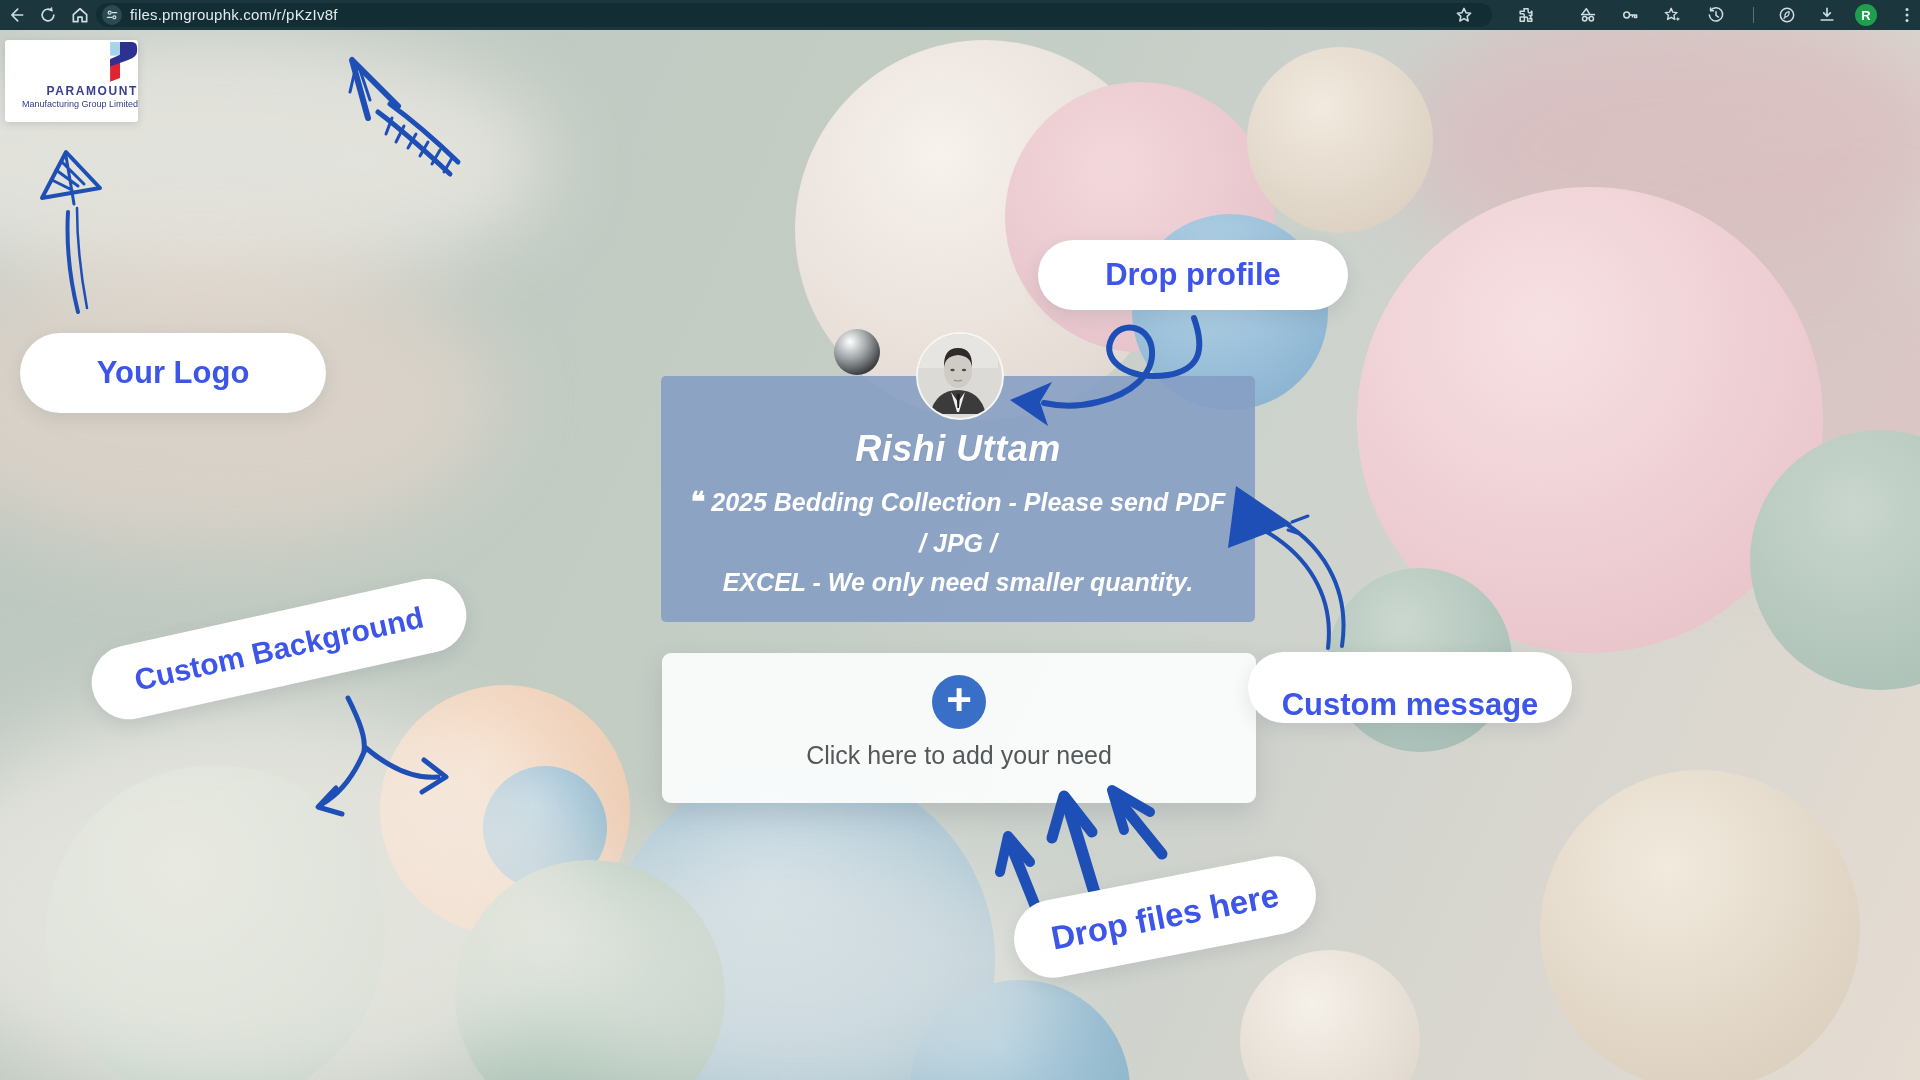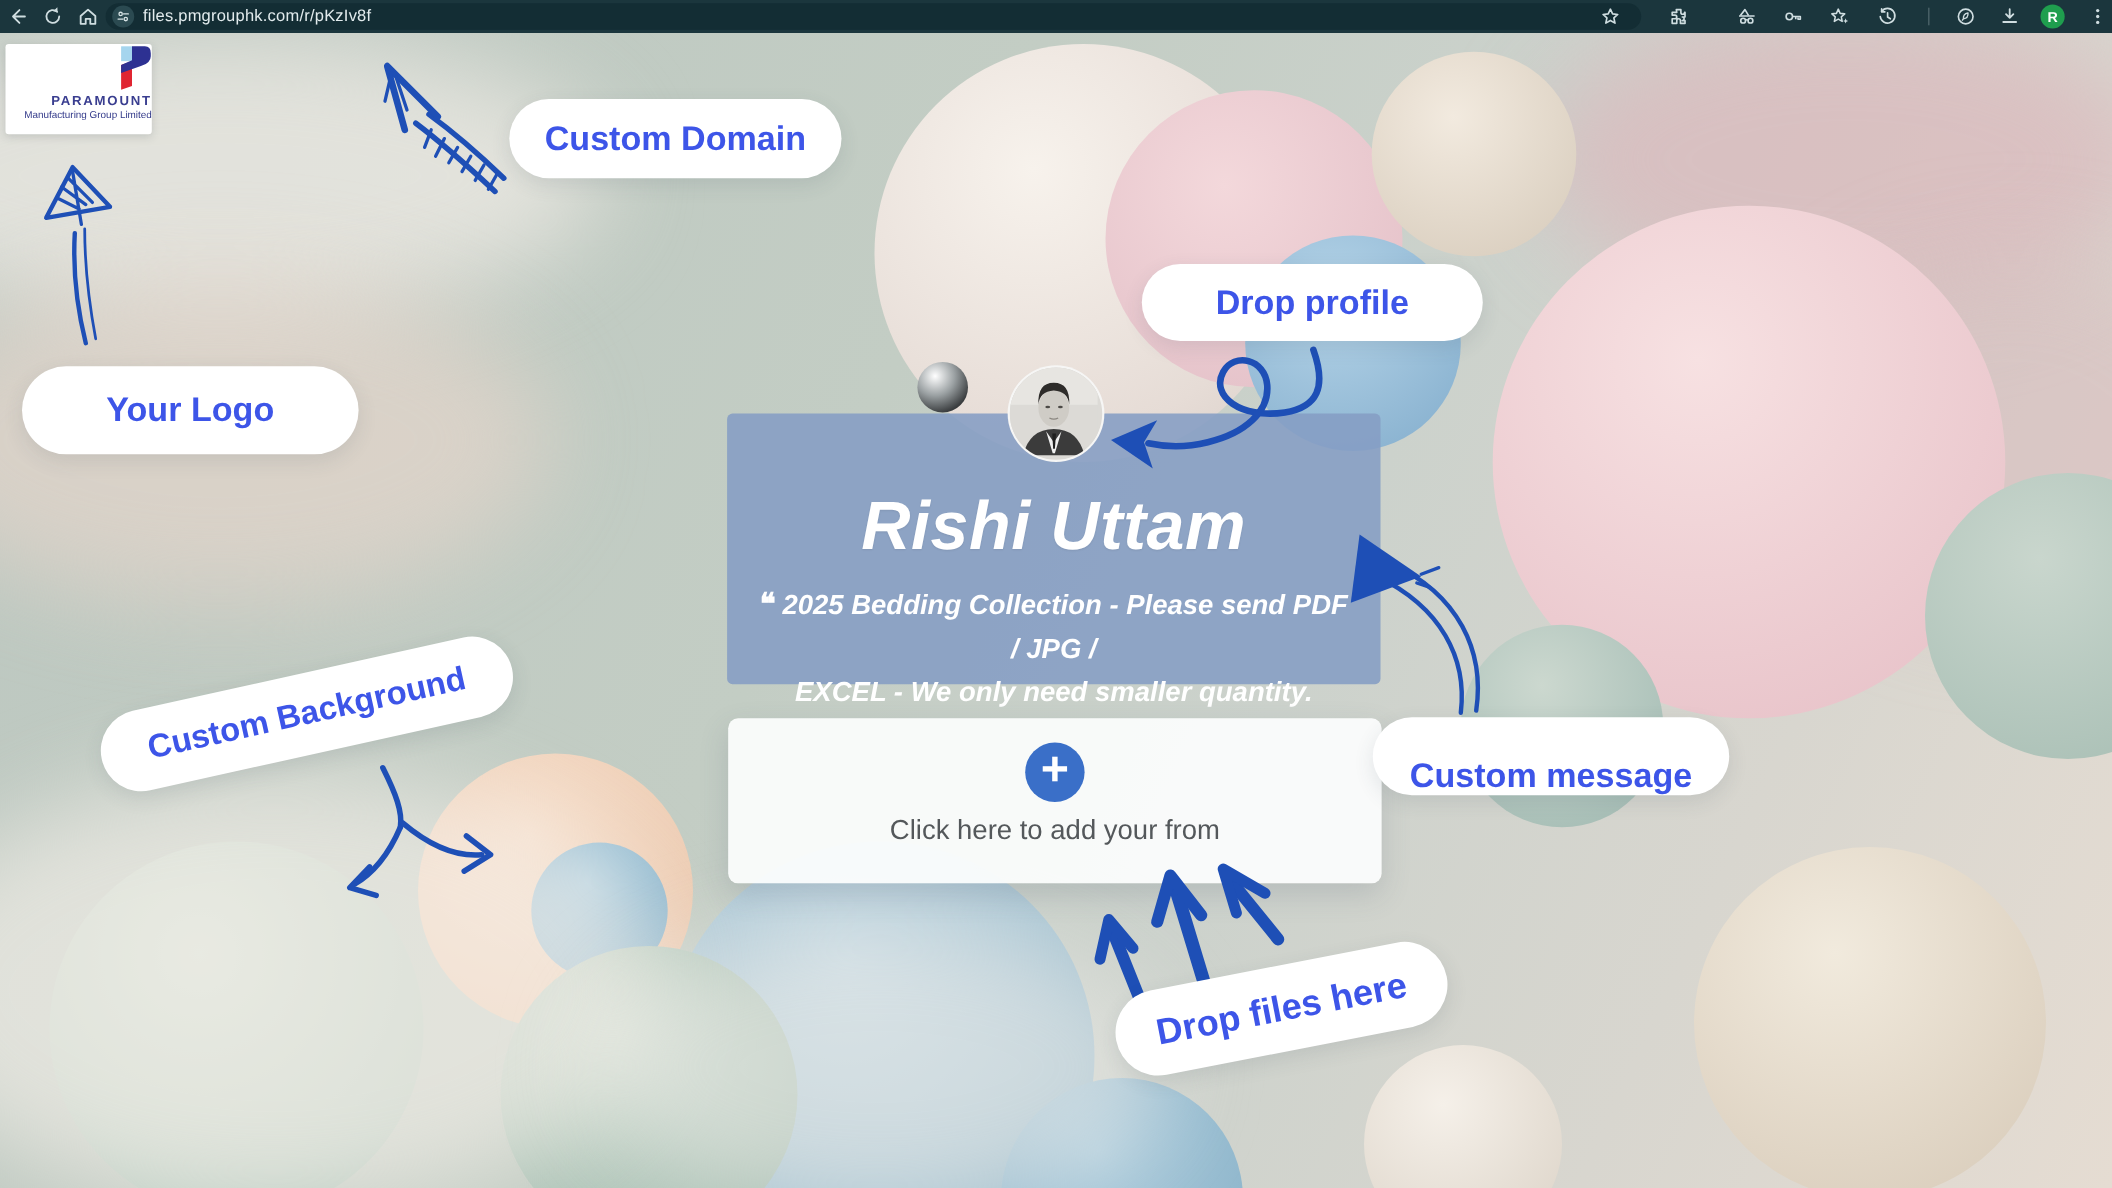--- a/index.html
+++ b/index.html
@@ -47,21 +47,21 @@
   .pill{position:absolute;background:#fff;border-radius:44px;display:flex;align-items:center;justify-content:center;color:#3d55e8;font-weight:700;box-shadow:0 6px 18px rgba(60,70,90,.12);z-index:45;}
   #pill-custom-domain{left:463px;top:90px;width:302px;height:72px;font-size:31px;}
   #pill-your-logo{left:20px;top:333px;width:306px;height:80px;font-size:31px;}
   #pill-your-profile{left:1038px;top:240px;width:310px;height:70px;font-size:31px;}
   #pill-custom-message{left:1248px;top:652px;width:324px;height:71px;font-size:31px;align-items:flex-end;}
   #pill-custom-background{left:88px;top:612px;width:382px;height:74px;font-size:30px;transform:rotate(-12.5deg);}
   #pill-drop-files{left:1012px;top:878px;width:306px;height:78px;font-size:33px;transform:rotate(-11deg);}
   
   #request-card{position:absolute;left:661px;top:376px;width:594px;height:246px;background:rgba(133,157,196,.88);border-radius:5px;z-index:20;text-align:center;color:#fff;}
   #avatar-wrap{position:absolute;left:916px;top:332px;width:84px;height:84px;border-radius:50%;overflow:hidden;border:2px solid rgba(255,255,255,.75);z-index:22;background:#dcdad6;}
-  #requester-name{margin:15px;padding-top:52px;font-size:62px;font-weight:700;font-style:italic;letter-spacing:.5px;text-shadow:0 1px 2px rgba(0,0,0,.08);}
+  #requester-name{margin:0;padding-top:52px;font-size:36px;font-weight:700;font-style:italic;letter-spacing:.5px;text-shadow:0 1px 2px rgba(0,0,0,.08);}
   #request-subtitle{margin:10px 0 0;font-size:27px;font-style:italic;font-weight:400;color:#f3f6f9;}
   #request-quote{margin:12px auto 0;width:540px;font-size:25px;font-weight:700;font-style:italic;line-height:1.55;}
   .qmark{font-size:27px;margin-right:6px;font-style:normal;}
   
   #upload-box{position:absolute;left:662px;top:653px;width:594px;height:150px;background:rgba(252,253,253,.93);border-radius:9px;box-shadow:0 10px 26px rgba(80,90,110,.18);z-index:20;display:flex;flex-direction:column;align-items:center;cursor:pointer;}
   #plus-btn{margin-top:22px;width:54px;height:54px;border-radius:50%;background:#3a6fc8;color:#fff;display:flex;align-items:center;justify-content:center;font-size:44px;font-weight:700;line-height:1;}
   #plus-btn span{margin-top:-4px;}
   #upload-label{margin-top:12px;font-size:25px;color:#54585b;}
   
   #arrow-layer{position:absolute;left:0;top:0;width:1920px;height:1080px;z-index:30;pointer-events:none;}
@@ -118,21 +118,21 @@
       <ellipse cx="34.5" cy="36" rx="2.2" ry="1.2" fill="#4c4a47"></ellipse>
       <ellipse cx="46" cy="36" rx="2.2" ry="1.2" fill="#4c4a47"></ellipse>
       <path d="M36,46 Q40,48 44,46" stroke="#8b8780" stroke-width="1.2" fill="none"></path>
     </svg>
   </div>
 
   <div id="upload-box">
     <div id="plus-btn">
         <span>+</span>
       </div>
-    <div id="upload-label">Click here to add your from</div>
+    <div id="upload-label">Click here to add your need</div>
   </div>
 
   <svg id="arrow-layer" viewBox="0 0 1920 1080">
     <g>
       <path d="M458,162 C430,135 412,120 390,104" stroke-width="5"></path>
       <path d="M450,174 C420,146 402,130 378,112" stroke-width="5"></path>
       <path d="M452,158 L444,172 M440,150 L432,164 M428,142 L420,156 M416,134 L408,148 M404,126 L396,142 M392,118 L386,134" stroke-width="3"></path>
       <path d="M398,106 L352,60 L368,118" stroke-width="6"></path>
       <path d="M360,70 L370,100 M356,66 L350,92" stroke-width="3"></path>
     </g>
@@ -162,23 +162,20 @@
     <g>
       <path d="M1036,908 L1012,848" stroke-width="11"></path>
       <path d="M1030,862 L1008,836 L1000,872" stroke-width="10"></path>
       <path d="M1104,924 L1070,812" stroke-width="12"></path>
       <path d="M1092,832 L1064,796 L1052,838" stroke-width="11"></path>
       <path d="M1162,854 L1120,802" stroke-width="11"></path>
       <path d="M1150,812 L1112,790 L1124,830" stroke-width="10"></path>
     </g>
   </svg>
 
-  <div class="pill" id="pill-custom-domain">
-      <span>Custom Domain</span>
-    </div>
   <div class="pill" id="pill-your-logo">
       <span>Your Logo</span>
     </div>
   <div class="pill" id="pill-your-profile">
       <span>Drop profile</span>
     </div>
   <div class="pill" id="pill-custom-message">
       <span>Custom message</span>
     </div>
   <div class="pill" id="pill-custom-background">

